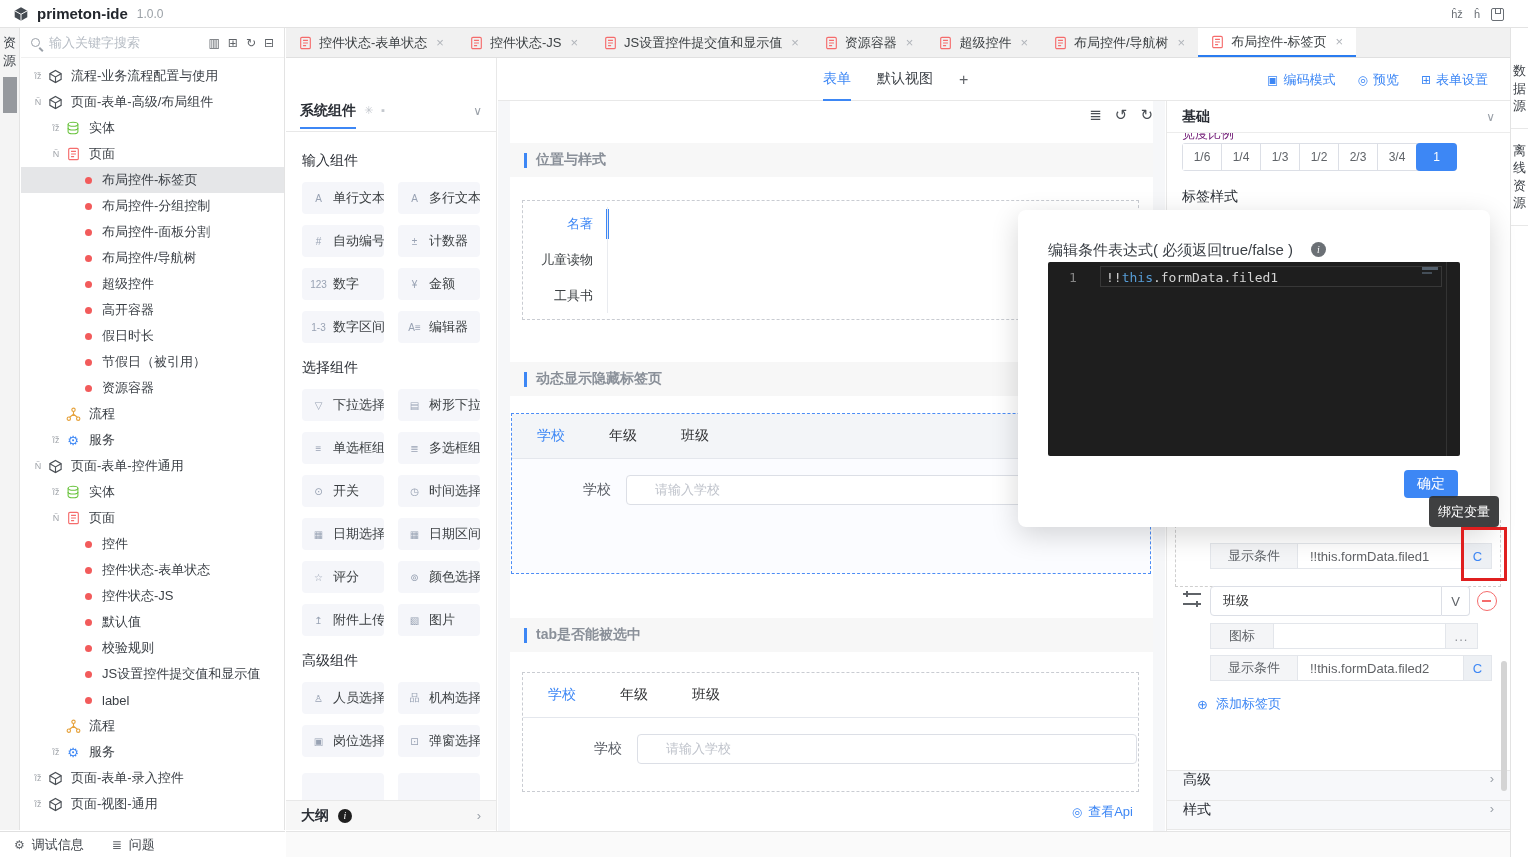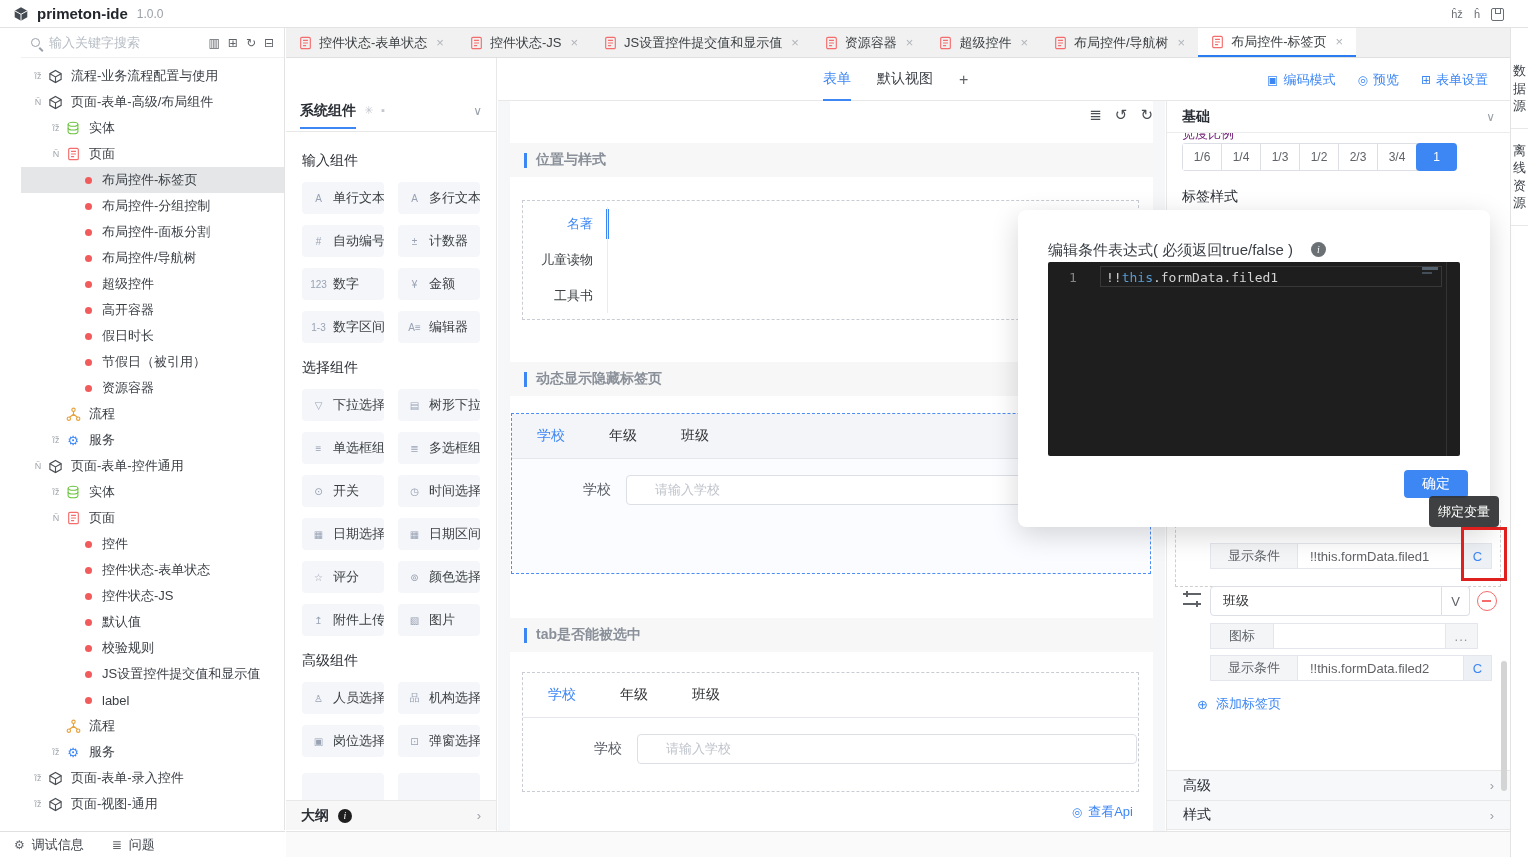--- a/index.html
+++ b/index.html
@@ -130,41 +130,41 @@
 .tabitem-input{position:absolute;left:43px;top:485px;width:232px;height:30px;border:1px solid #dcdfe6;border-radius:4px 0 0 4px;background:#fff;display:flex;align-items:center;padding-left:12px;font-size:13px;color:#303133}
 .vbtn{position:absolute;left:275px;top:485px;width:28px;height:30px;border:1px solid #dcdfe6;border-left:none;border-radius:0 4px 4px 0;display:flex;align-items:center;justify-content:center;color:#5f6368;font-size:13px;background:#fff}
 .minus-ic{position:absolute;left:310px;top:490px;width:20px;height:20px;border:1.5px solid #f56c6c;border-radius:50%}
 .minus-ic::after{content:"";position:absolute;left:4px;top:8px;width:9px;height:1.5px;background:#f56c6c}
 .icon-row{position:absolute;left:43px;top:522px;width:268px;height:26px;display:flex}
 .ilabel{width:64px;background:#f4f5f7;border:1px solid #e3e6eb;display:flex;align-items:center;justify-content:center;color:#5f6368;font-size:13px;flex:none}
 .ival{flex:1;border:1px solid #e3e6eb;border-left:none;background:#fff}
 .imore{width:32px;background:#f4f5f7;border:1px solid #e3e6eb;border-left:none;display:flex;align-items:center;justify-content:center;color:#909399;font-size:13px;letter-spacing:1px;flex:none}
 .add-tab{position:absolute;left:30px;top:594px;color:#3d87f5;font-size:13px;display:flex;align-items:center;gap:8px}
 .add-tab .ic{font-size:13px}
-.acc-row{position:absolute;left:0;width:343px;height:30px;background:#f7f8fa;border-top:1px solid #e8e8e8;display:flex;align-items:center;padding:0 16px;font-size:14px;color:#2b2f36}
+.acc-row{position:absolute;left:0;width:343px;height:30px;background:#f7f8fa;border-top:1px solid #e8e8e8;display:flex;padding:0 16px;font-size:14px;color:#2b2f36}
 #acc-adv{top:669px}
 #acc-style{top:699px;border-bottom:1px solid #e8e8e8}
 .acc-row .chev{margin-left:auto;color:#9aa0a8;font-size:13px}
 .insp-scroll{position:absolute;right:3px;top:560px;width:6px;height:130px;background:#d4d4d4;border-radius:3px}
 
 
 .dialog{position:absolute;left:1018px;top:210px;width:472px;height:317px;background:#fff;border-radius:8px;box-shadow:0 8px 28px rgba(0,0,0,.16);z-index:20}
 .dlg-title{position:absolute;left:30px;top:31px;font-size:15px;color:#3a3f45}
 .dlg-info{position:absolute;left:293px;top:32px;width:15px;height:15px;border-radius:50%;background:#6b7075;color:#fff;font-size:10px;font-style:italic;display:flex;align-items:center;justify-content:center;font-family:"Liberation Serif",serif}
 .editor{position:absolute;left:30px;top:52px;width:412px;height:194px;background:#1e1e1e;font-family:"DejaVu Sans Mono","Liberation Mono",monospace;font-size:13px;border-radius:2px}
 .cur-line{position:absolute;left:52px;right:18px;top:4px;height:21px;border:1px solid #383838}
 .code-line{position:absolute;left:0;top:5px;right:0;height:20px;display:flex;align-items:center}
 .ln{width:50px;color:#858585;text-align:center;flex:none}
 .code{margin-left:8px;color:#d4d4d4;white-space:pre}
 .tk-k{color:#569cd6}
 .minimap{position:absolute;right:20px;top:5px;width:18px;height:10px}
 .minimap i{display:block;background:#54616e;height:3px;width:16px;margin-bottom:2px}
 .minimap i+i{width:10px;background:#444e58;height:2px}
 .editor-lane{position:absolute;right:13px;top:0;bottom:0;width:1px;background:#333}
-.dlg-ok{position:absolute;left:386px;top:260px;width:64px;height:28px;background:#3d87f5;color:#fff;border-radius:4px;display:flex;align-items:center;justify-content:center;font-size:14px}
+.dlg-ok{position:absolute;left:386px;top:260px;width:54px;height:28px;background:#3d87f5;color:#fff;border-radius:4px;display:flex;align-items:center;justify-content:center;font-size:14px}
 .tooltip{position:absolute;left:1429px;top:496px;min-width:70px;height:31px;background:rgba(48,49,51,.93);color:#fff;border-radius:4px;display:flex;align-items:center;justify-content:center;font-size:13px;padding:0 8px;z-index:30}
 .red-box{position:absolute;left:1461px;top:527px;width:46px;height:54px;border:3px solid #e01f1f;z-index:40}
 </style>
 </head>
 <body>
 
 <div id="app">
 
   <div class="titlebar">
     <span class="logo">
@@ -175,20 +175,24 @@
     </span>
     <span class="app-name">primeton-ide</span>
     <span class="app-ver">1.0.0</span>
     <div class="tb-right">
       <span>ĥž</span>
       <span>ĥ</span>
       <span class="save-ic"></span>
     </div>
   </div>
 
+  <div class="left-rail">
+    <div class="v-text">资源</div>
+    <div class="rail-thumb"></div>
+  </div>
 
   <div class="sidebar">
     <div class="search-row">
       <span class="search-ic"></span>
       <span class="search-ph">输入关键字搜索</span>
       <span class="sr-icons">
         <span>▥</span>
         <span>⊞</span>
         <span>↻</span>
         <span>⊟</span>

